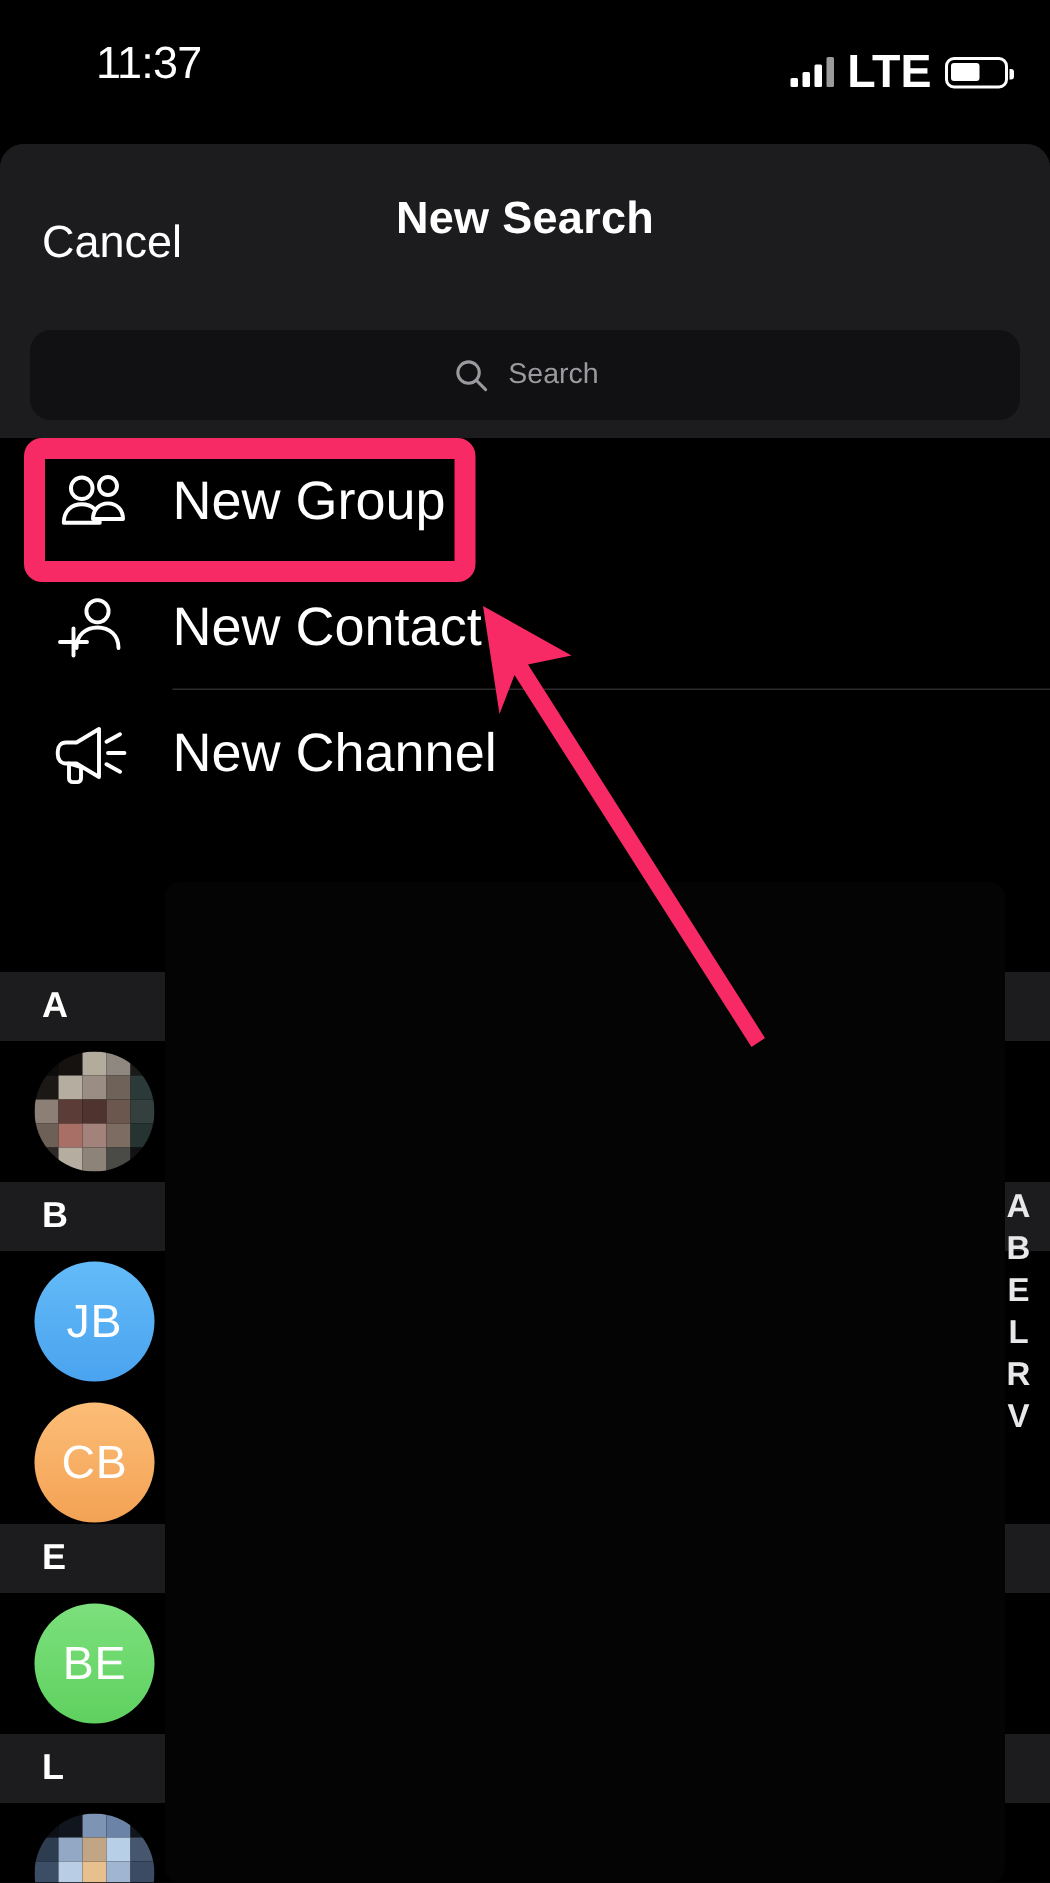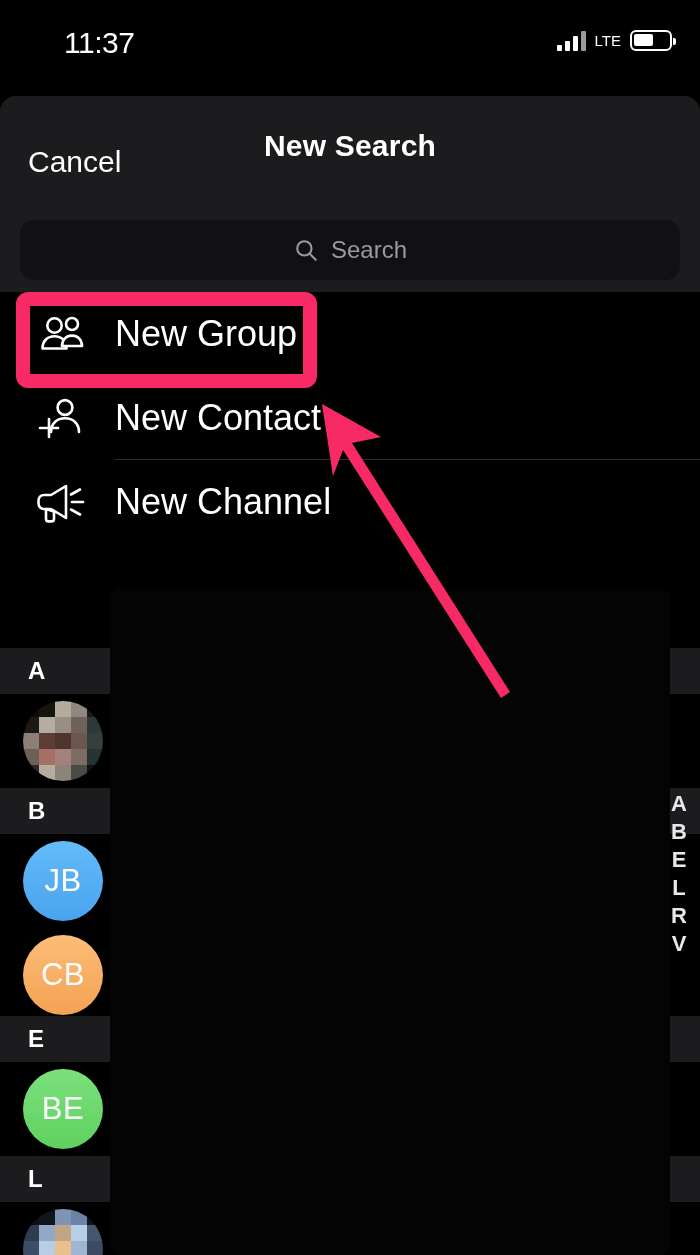--- a/index.html
+++ b/index.html
@@ -34,21 +34,21 @@
     display: flex; align-items: center; gap: 9px;
   }
   .sig-bars { display: flex; align-items: flex-end; gap: 3px; height: 20px; }
   .sig-bars i {
     display: block; width: 5px; background: #fff; border-radius: 1px;
   }
   .sig-bars i:nth-child(1) { height: 6px; }
   .sig-bars i:nth-child(2) { height: 10px; }
   .sig-bars i:nth-child(3) { height: 15px; }
   .sig-bars i:nth-child(4) { height: 20px; background: #9a9a9a; }
-  #status-carrier { font-size: 15px; font-weight: 400; letter-spacing: 0px; }
+  #status-carrier { font-size: 31px; font-weight: 700; letter-spacing: 0px; }
   .battery {
     position: relative; width: 42px; height: 21px;
     border: 2.5px solid #fff; border-radius: 6px;
   }
   .battery::after {
     content: ""; position: absolute; right: -6px; top: 6px;
     width: 3px; height: 7px; background: #fff; border-radius: 0 2px 2px 0;
   }
   .battery span {
     position: absolute; left: 2px; top: 2px;
@@ -85,21 +85,21 @@
     position: absolute; left: 20px; top: 124px;
     width: 660px; height: 60px;
     background: #111113;
     border-radius: 14px;
     display: flex; align-items: center; justify-content: center;
     cursor: text;
   }
   #search-inner { display: flex; align-items: center; gap: 12px; }
   #search-icon { display: block; width: 26px; height: 26px; }
   #search-placeholder {
-    font-size: 24px; color: #9a9a9e; font-weight: 400;
+    font-size: 19px; color: #9a9a9e; font-weight: 400;
   }
 
   
   #menu {
     position: absolute; left: 0; top: 196px;
     width: 700px; height: 356px;
     background: #000;
   }
   .menu-row {
     position: absolute; left: 0; width: 700px; height: 84px;

